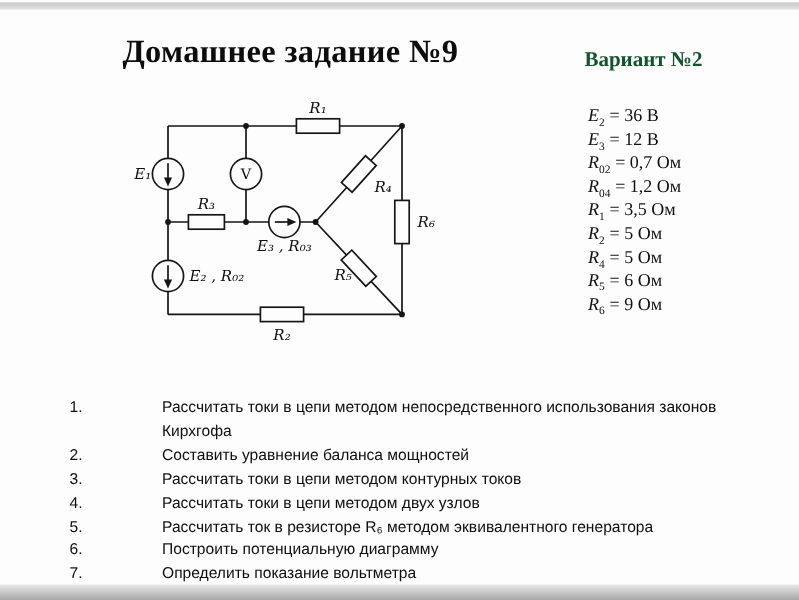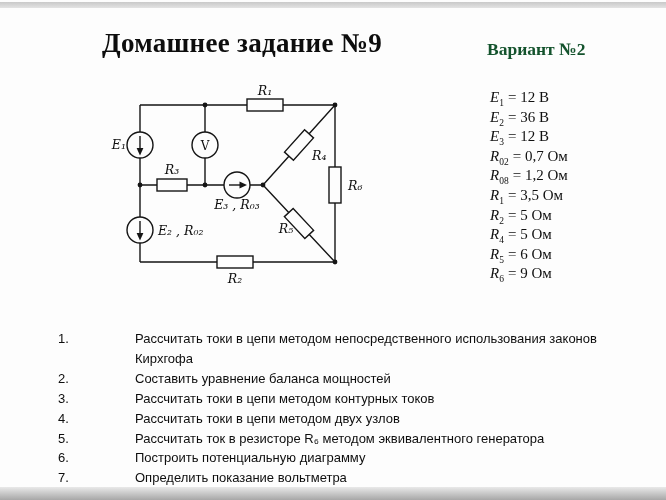--- a/index.html
+++ b/index.html
@@ -105,25 +105,24 @@
     <text x="142" y="129" text-anchor="middle">E₃ , R₀₃</text>
     <text x="63" y="154.5" text-anchor="start">E₂ , R₀₂</text>
     <text x="140" y="203" text-anchor="middle">R₂</text>
     <text x="217" y="80" text-anchor="start">R₄</text>
     <text x="191" y="153" text-anchor="middle">R₅</text>
     <text x="253" y="109.5" text-anchor="start">R₆</text>
   </g>
 </svg>
 
 <div class="given">
-  <div class="given-row"><span class="sym">E</span><sub>1</sub><span class="val">= 12 В</span></div>
   <div class="given-row"><span class="sym">E</span><sub>2</sub><span class="val">= 36 В</span></div>
   <div class="given-row"><span class="sym">E</span><sub>3</sub><span class="val">= 12 В</span></div>
   <div class="given-row"><span class="sym">R</span><sub>02</sub><span class="val">= 0,7 Ом</span></div>
-  <div class="given-row"><span class="sym">R</span><sub>08</sub><span class="val">= 1,2 Ом</span></div>
+  <div class="given-row"><span class="sym">R</span><sub>04</sub><span class="val">= 1,2 Ом</span></div>
   <div class="given-row"><span class="sym">R</span><sub>1</sub><span class="val">= 3,5 Ом</span></div>
   <div class="given-row"><span class="sym">R</span><sub>2</sub><span class="val">= 5 Ом</span></div>
   <div class="given-row"><span class="sym">R</span><sub>4</sub><span class="val">= 5 Ом</span></div>
   <div class="given-row"><span class="sym">R</span><sub>5</sub><span class="val">= 6 Ом</span></div>
   <div class="given-row"><span class="sym">R</span><sub>6</sub><span class="val">= 9 Ом</span></div>
 </div>
 
 <div class="tasks">
   <div class="task">
       <span class="num">1.</span>

